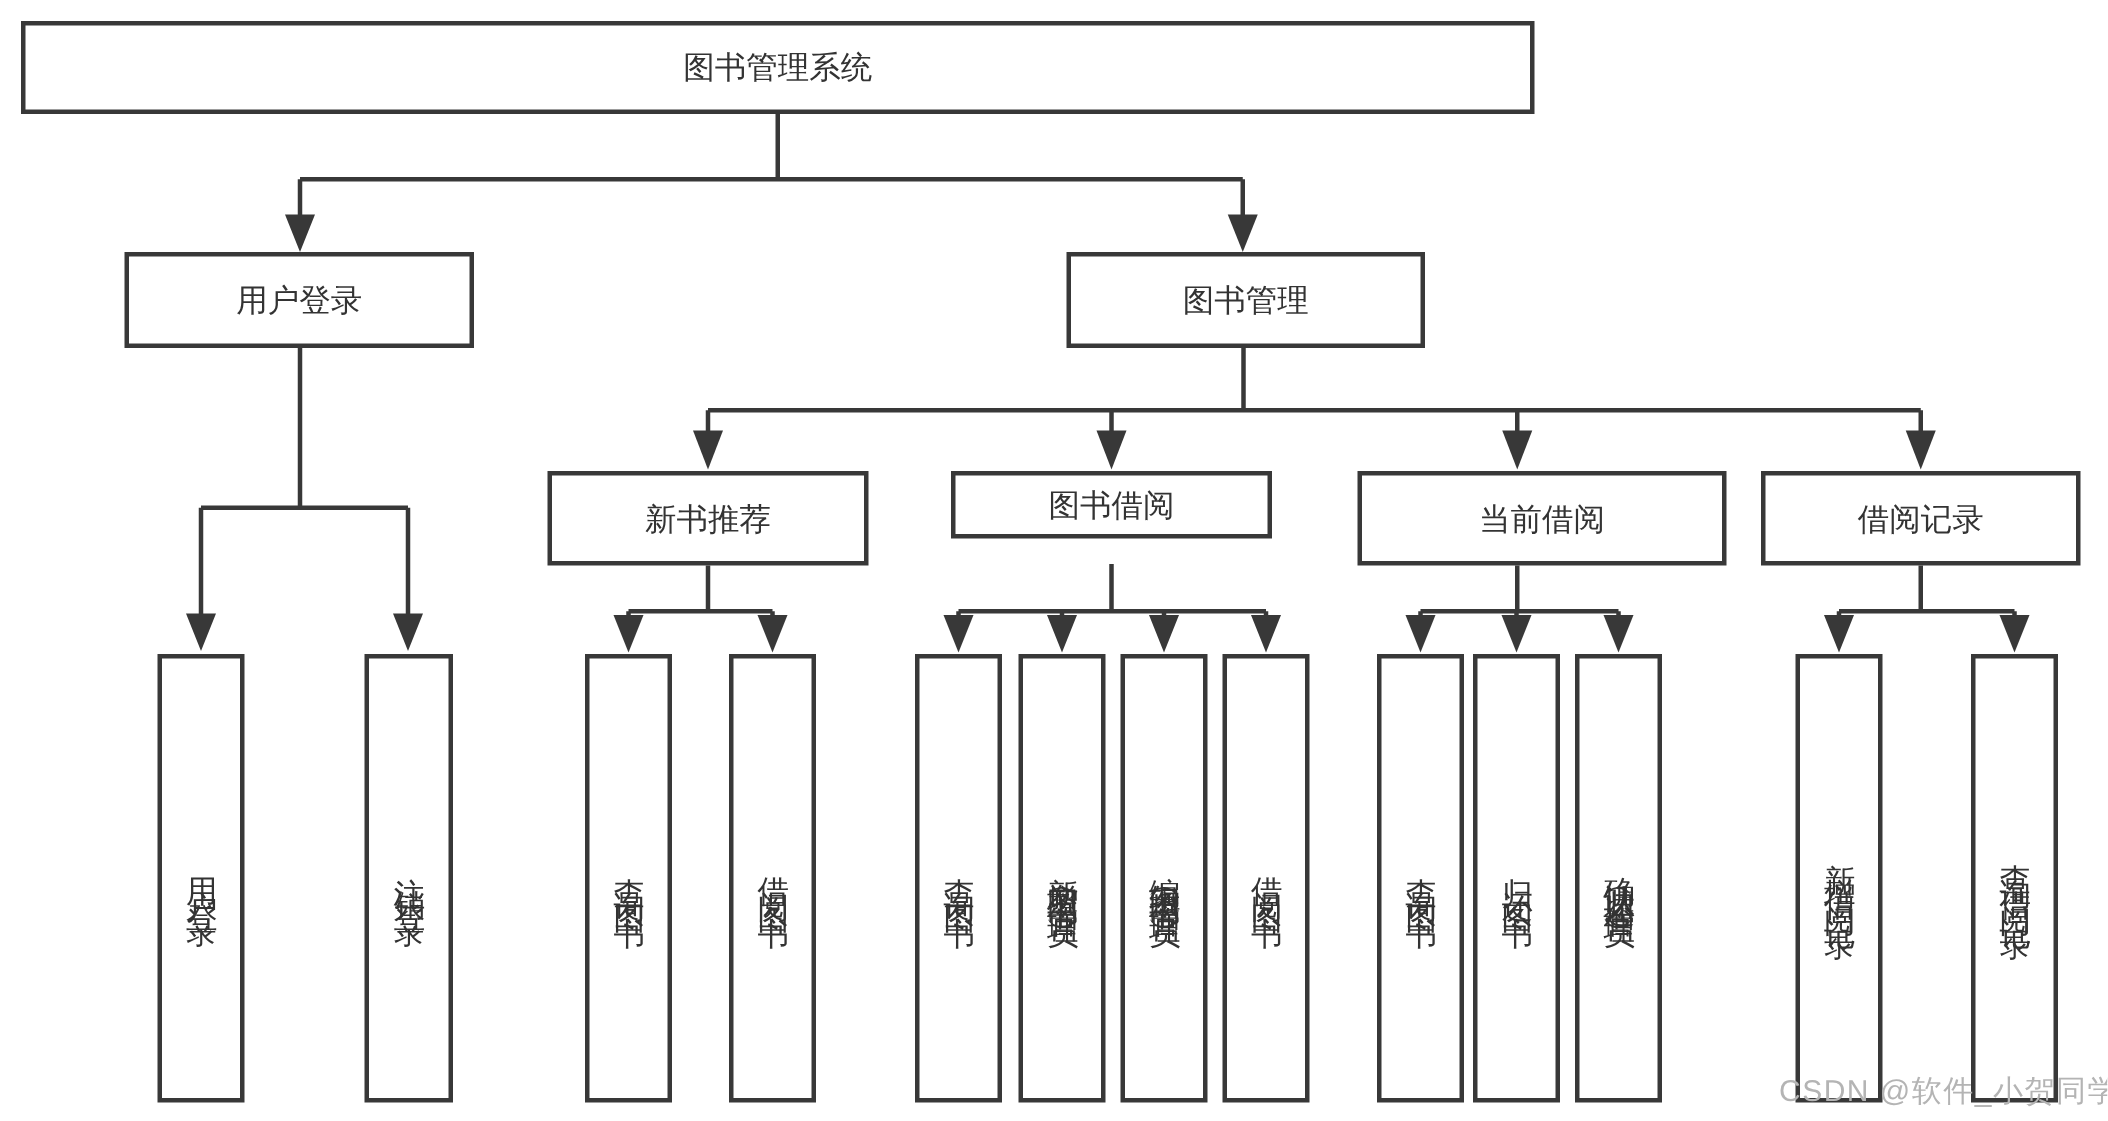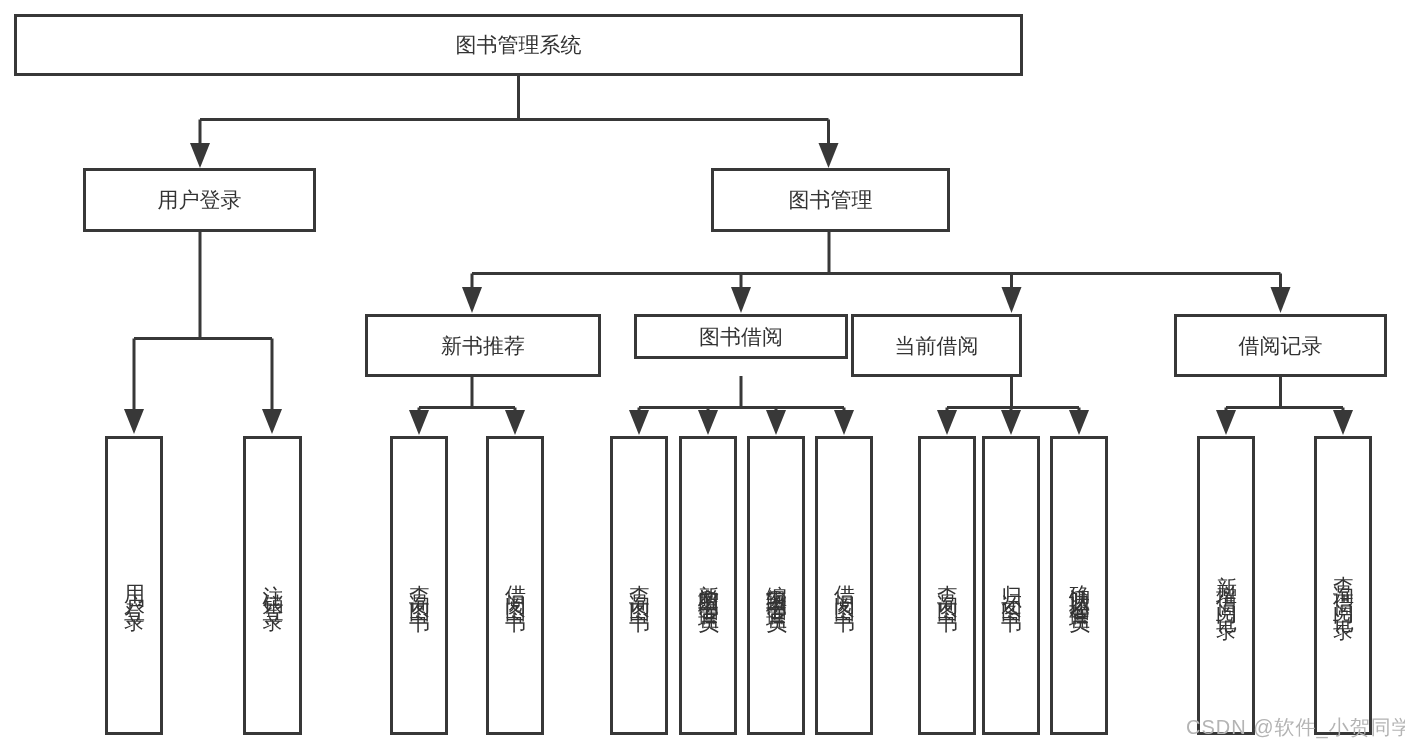--- a/index.html
+++ b/index.html
@@ -66,27 +66,27 @@
     <span>图书管理系统</span>
   </div>
 
   <div class="node" style="left:83px;top:168px;width:233px;height:64px;">
     <span>用户登录</span>
   </div>
   <div class="node" style="left:711px;top:168px;width:239px;height:64px;">
     <span>图书管理</span>
   </div>
 
-  <div class="node" style="left:365px;top:314px;width:236px;height:63px;text-align:right;">
+  <div class="node" style="left:365px;top:314px;width:214px;height:63px;text-align:right;">
     <span>新书推荐</span>
   </div>
   <div class="node" style="left:634px;top:314px;width:214px;height:45px;">
     <span>图书借阅</span>
   </div>
-  <div class="node" style="left:851px;top:314px;width:171px;height:63px;">
+  <div class="node" style="left:905px;top:314px;width:246px;height:63px;">
     <span>当前借阅</span>
   </div>
   <div class="node" style="left:1174px;top:314px;width:213px;height:63px;">
     <span>借阅记录</span>
   </div>
 
   <div class="node leaf" style="left:105px;">
     <span class="vtext">用户登录</span>
   </div>
   <div class="node leaf" style="left:243px;width:59px;">

